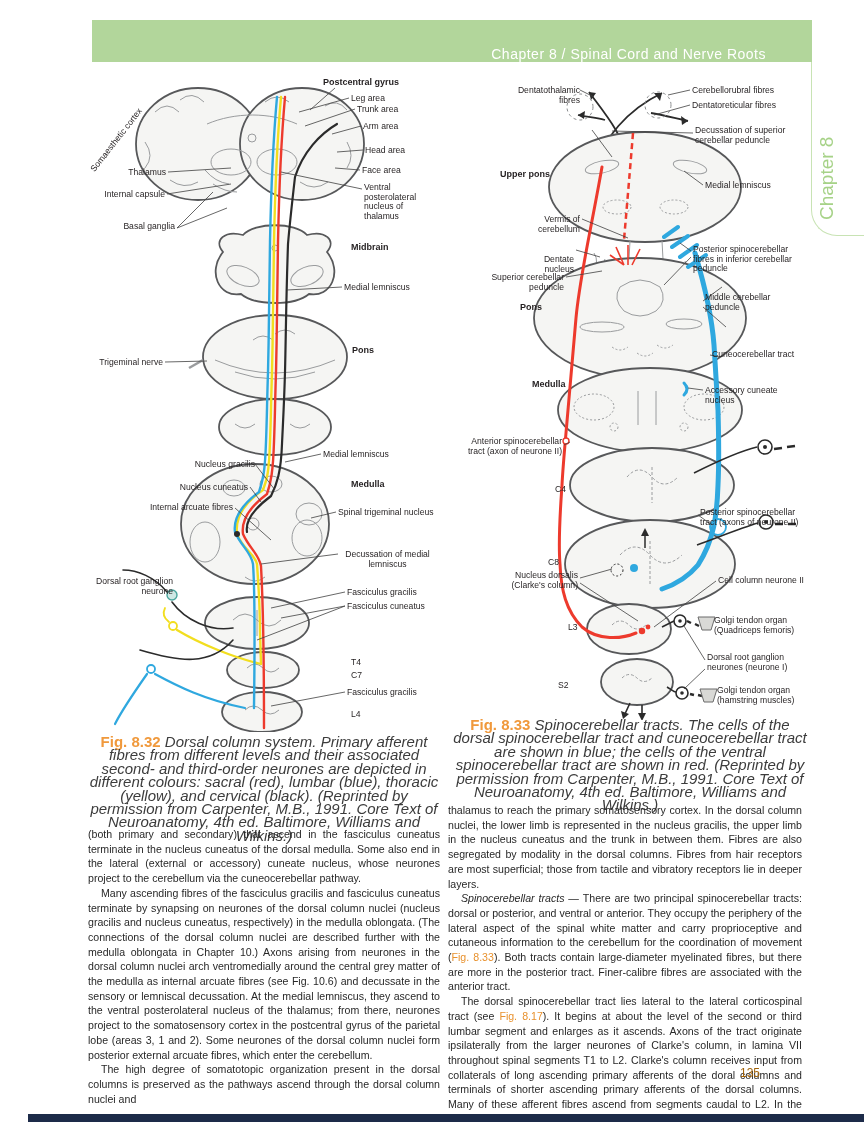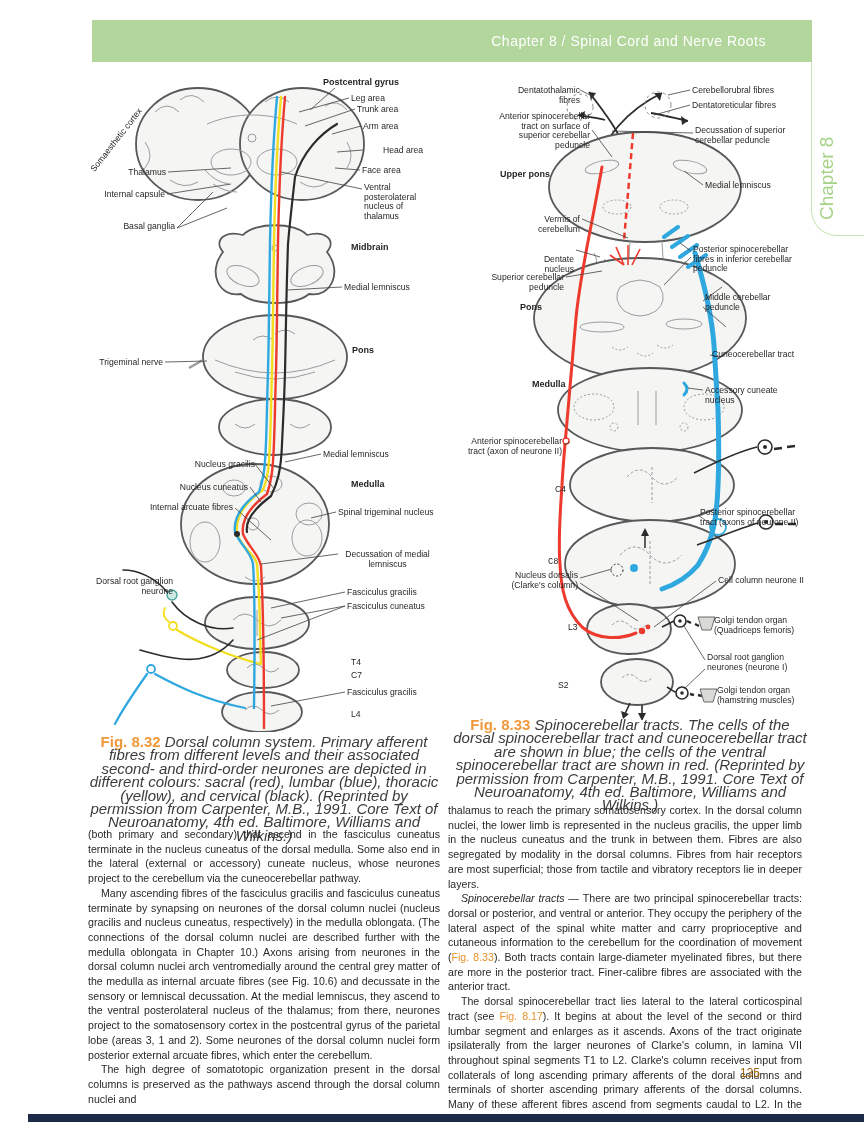--- a/index.html
+++ b/index.html
@@ -1,21 +1,21 @@
 <!DOCTYPE html>
 <html><head>
 <meta charset="utf-8">
 <style>
   html,body{margin:0;padding:0;}
   body{width:864px;height:1122px;position:relative;background:#ffffff;
        font-family:"Liberation Sans","DejaVu Sans",sans-serif;overflow:hidden;}
   .abs{position:absolute;}
   
   #header-bar{left:92px;top:20px;width:720px;height:42px;background:#b2d69b;
-              display:flex;align-items:center;justify-content:flex-end;padding-right:46px;box-sizing:border-box;}
+              display:flex;align-items:flex-end;justify-content:flex-end;padding-right:46px;box-sizing:border-box;}
   #header-bar .title{color:#ffffff;font-size:14px;letter-spacing:.5px;}
   
   #chapter-tab{left:811px;top:62px;width:53px;height:173px;
                border-left:1.5px solid #c8e3b4;border-bottom:1.5px solid #c8e3b4;
                border-bottom-left-radius:26px;}
   #chapter-tab-label{left:816px;top:122px;height:112px;width:26px;color:#a6d287;font-size:19px;
                writing-mode:vertical-rl;transform:rotate(180deg);text-align:center;}
   
   .fig{position:absolute;}
   .fig svg{position:absolute;left:0;top:0;}
@@ -120,21 +120,21 @@
       <path d="M170,392 L190,418 M165,415 L176,430 M150,436 L186,468"></path>
       <path d="M236,382 L200,390 M251,440 L226,446 M253,482 L176,492"></path>
       <path d="M260,520 L186,536 M260,534 L196,546 M260,534 L172,568 M260,620 L186,634"></path>
     </g>
   </svg>
   <div class="lbl b" style="left:238px;top:6px;">Postcentral gyrus</div>
   <div class="lbl rot" style="left:4px;top:96px;">Somaesthetic cortex</div>
   <div class="lbl" style="left:266px;top:22px;">Leg area</div>
   <div class="lbl" style="left:272px;top:33px;">Trunk area</div>
   <div class="lbl" style="left:278px;top:50px;">Arm area</div>
-  <div class="lbl" style="left:280px;top:74px;margin-left:18px;">Head area</div>
+  <div class="lbl" style="left:280px;top:74px;">Head area</div>
   <div class="lbl" style="left:277px;top:94px;">Face area</div>
   <div class="lbl" style="left:279px;top:111px;width:76px;">Ventral posterolateral nucleus of thalamus</div>
   <div class="lbl ra" style="left:21px;top:96px;width:60px;">Thalamus</div>
   <div class="lbl ra" style="left:2px;top:118px;width:78px;">Internal capsule</div>
   <div class="lbl ra" style="left:12px;top:150px;width:78px;">Basal ganglia</div>
   <div class="lbl b" style="left:266px;top:171px;">Midbrain</div>
   <div class="lbl" style="left:259px;top:211px;">Medial lemniscus</div>
   <div class="lbl b" style="left:267px;top:274px;">Pons</div>
   <div class="lbl ra" style="left:4px;top:286px;width:74px;">Trigeminal nerve</div>
   <div class="lbl ra" style="left:70px;top:388px;width:100px;">Nucleus gracilis</div>
@@ -265,37 +265,36 @@
       <path d="M258,280 L268,282 M251,315 L236,313"></path>
       <path d="M112,370 L118,367 M246,440 L260,450"></path>
       <path d="M128,503 L160,494 M128,508 L186,546"></path>
       <path d="M264,506 L202,552"></path>
       <path d="M253,585 L232,551 M253,594 L232,614"></path>
     </g>
   </svg>
   <div class="lbl ra" style="left:50px;top:11px;width:78px;">Dentatothalamic fibres</div>
   <div class="lbl" style="left:240px;top:11px;">Cerebellorubral fibres</div>
   <div class="lbl" style="left:240px;top:26px;">Dentatoreticular fibres</div>
-  <div class="lbl ra" style="left:36px;top:37px;width:102px;">Anterior spinocerebellar tract on surface of superior cerebellar peduncle</div>
   <div class="lbl" style="left:243px;top:51px;width:95px;">Decussation of superior cerebellar peduncle</div>
   <div class="lbl b" style="left:48px;top:95px;">Upper pons</div>
   <div class="lbl" style="left:253px;top:106px;">Medial lemniscus</div>
   <div class="lbl ra" style="left:55px;top:140px;width:73px;">Vermis of cerebellum</div>
   <div class="lbl ra" style="left:62px;top:180px;width:60px;">Dentate nucleus</div>
   <div class="lbl" style="left:241px;top:170px;width:112px;">Posterior spinocerebellar fibres in inferior cerebellar peduncle</div>
   <div class="lbl ra" style="left:6px;top:198px;width:106px;">Superior cerebellar peduncle</div>
   <div class="lbl b" style="left:68px;top:228px;">Pons</div>
   <div class="lbl" style="left:253px;top:218px;width:70px;">Middle cerebellar peduncle</div>
   <div class="lbl" style="left:260px;top:275px;">Cuneocerebellar tract</div>
   <div class="lbl b" style="left:80px;top:305px;">Medulla</div>
   <div class="lbl" style="left:253px;top:311px;width:100px;">Accessory cuneate nucleus</div>
   <div class="lbl ra" style="left:8px;top:362px;width:102px;">Anterior spinocerebellar tract (axon of neurone II)</div>
   <div class="lbl" style="left:103px;top:410px;">C4</div>
   <div class="lbl" style="left:248px;top:433px;width:110px;">Posterior spinocerebellar tract (axons of neurone II)</div>
-  <div class="lbl" style="left:96px;top:483px;font-family:Liberation Mono, monospace;">C8</div>
+  <div class="lbl" style="left:96px;top:483px;">C8</div>
   <div class="lbl ra" style="left:56px;top:496px;width:70px;">Nucleus dorsalis (Clarke's column)</div>
   <div class="lbl" style="left:266px;top:501px;">Cell column neurone II</div>
   <div class="lbl" style="left:116px;top:548px;">L3</div>
   <div class="lbl" style="left:262px;top:541px;width:92px;">Golgi tendon organ (Quadriceps femoris)</div>
   <div class="lbl" style="left:255px;top:578px;width:95px;">Dorsal root ganglion neurones (neurone I)</div>
   <div class="lbl" style="left:106px;top:606px;">S2</div>
   <div class="lbl" style="left:265px;top:611px;width:92px;">Golgi tendon organ (hamstring muscles)</div>
 </div>
 <div class="caption" style="left:452px;top:718px;width:356px;">
   <span class="figlabel">Fig. 8.33</span>

